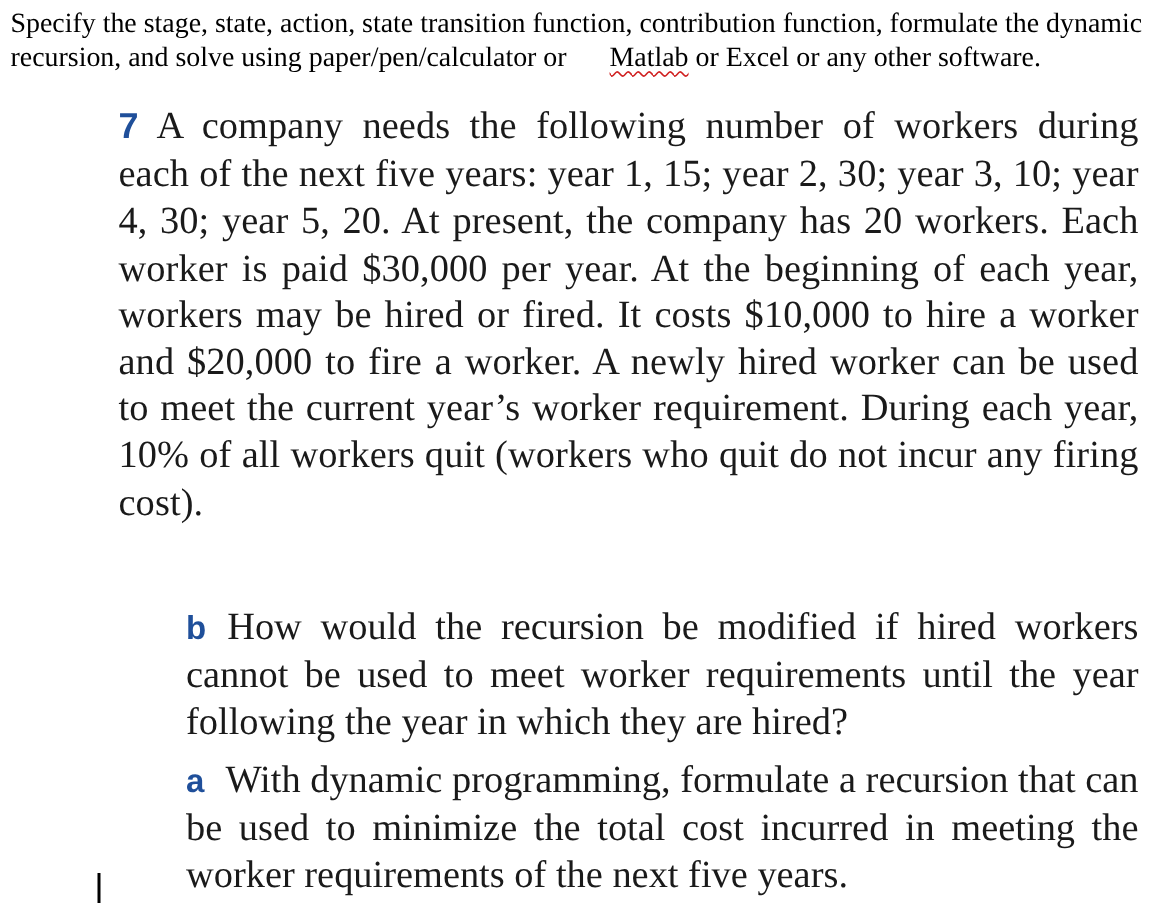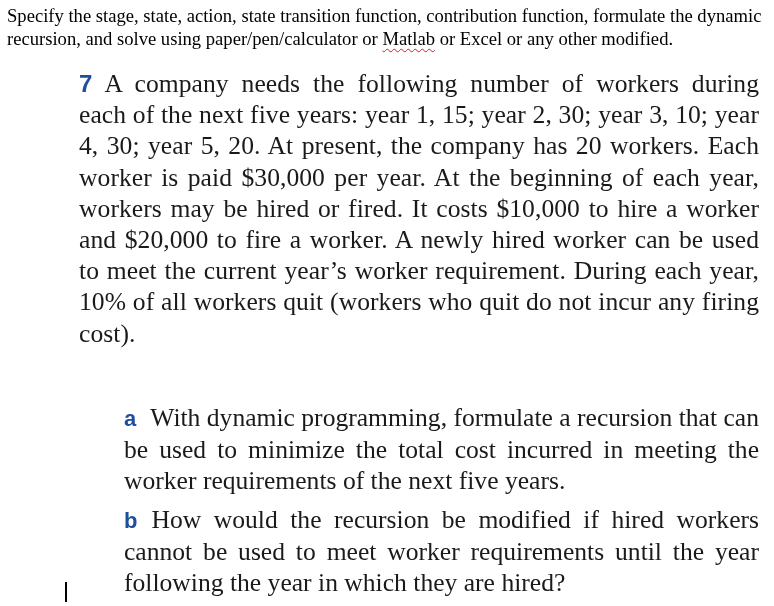--- a/index.html
+++ b/index.html
@@ -1,47 +1,47 @@
 <!DOCTYPE html>
 <html><head>
   <meta charset="utf-8">
   <style>
     html, body { margin: 0; padding: 0; background: #ffffff; }
     body { width: 774px; height: 606px; position: relative; overflow: hidden; color: #111; }
     .intro {
       position: absolute; left: 7px; top: 4px; width: 760px;
       font-family: "Liberation Serif", serif; font-size: 18.6px; line-height: 23px; color: #000;
     }
-    .spell { text-decoration: underline wavy #d02020; text-decoration-thickness: 1px; text-underline-offset: 3px; }
+    .spell { text-decoration: underline wavy #d02020; text-decoration-thickness: 1px; text-underline-offset: 3px; margin-left: 24px; }
     .problem {
       position: absolute; left: 79px; top: 68px; width: 680px;
       font-family: "Liberation Serif", serif; font-size: 25.6px; line-height: 31.2px; color: #1a1a1a;
       text-align: justify; letter-spacing: 0.05px;
     }
     .num { font-family: "Liberation Sans", sans-serif; font-weight: bold; color: #1f4f9a; margin-right: 12px; font-size: 24px; }
     .parts { position: absolute; left: 124px; top: 402px; width: 635px;
       font-family: "Liberation Serif", serif; font-size: 25.6px; line-height: 31px; color: #1a1a1a; text-align: justify; }
     .part { margin: 0; }
     .part + .part { margin-top: 8px; }
     .lbl { font-family: "Liberation Sans", sans-serif; font-weight: bold; color: #1f4f9a; margin-right: 14px; font-size: 22px; }
     .cursor { position: absolute; left: 65px; top: 582px; width: 2px; height: 20px; background: #000; }
   </style>
 </head>
 <body>
 
 <div class="intro">
-  <span>Specify the stage, state, action, state transition function, contribution function, formulate the dynamic recursion, and solve using paper/pen/calculator or </span><span class="spell">Matlab</span><span> or Excel or any other modified.</span>
+  <span>Specify the stage, state, action, state transition function, contribution function, formulate the dynamic recursion, and solve using paper/pen/calculator or </span><span class="spell">Matlab</span><span> or Excel or any other software.</span>
 </div>
 
 <div class="problem">
   <span class="num">7</span><span>A company needs the following number of workers during each of the next five years: year 1, 15; year 2, 30; year 3, 10; year 4, 30; year 5, 20. At present, the company has 20 workers. Each worker is paid $30,000 per year. At the beginning of each year, workers may be hired or fired. It costs $10,000 to hire a worker and $20,000 to fire a worker. A newly hired worker can be used to meet the current year’s worker requirement. During each year, 10% of all workers quit (workers who quit do not incur any firing cost).</span>
 </div>
 
 <div class="parts">
   <p class="part">
-    <span class="lbl">a</span><span>With dynamic programming, formulate a recursion that can be used to minimize the total cost incurred in meeting the worker requirements of the next five years.</span>
+    <span class="lbl">b</span><span>How would the recursion be modified if hired workers cannot be used to meet worker requirements until the year following the year in which they are hired?</span>
   </p>
   <p class="part">
-    <span class="lbl">b</span><span>How would the recursion be modified if hired workers cannot be used to meet worker requirements until the year following the year in which they are hired?</span>
+    <span class="lbl">a</span><span>With dynamic programming, formulate a recursion that can be used to minimize the total cost incurred in meeting the worker requirements of the next five years.</span>
   </p>
 </div>
 
 <div class="cursor"></div>
 
 </body></html>

